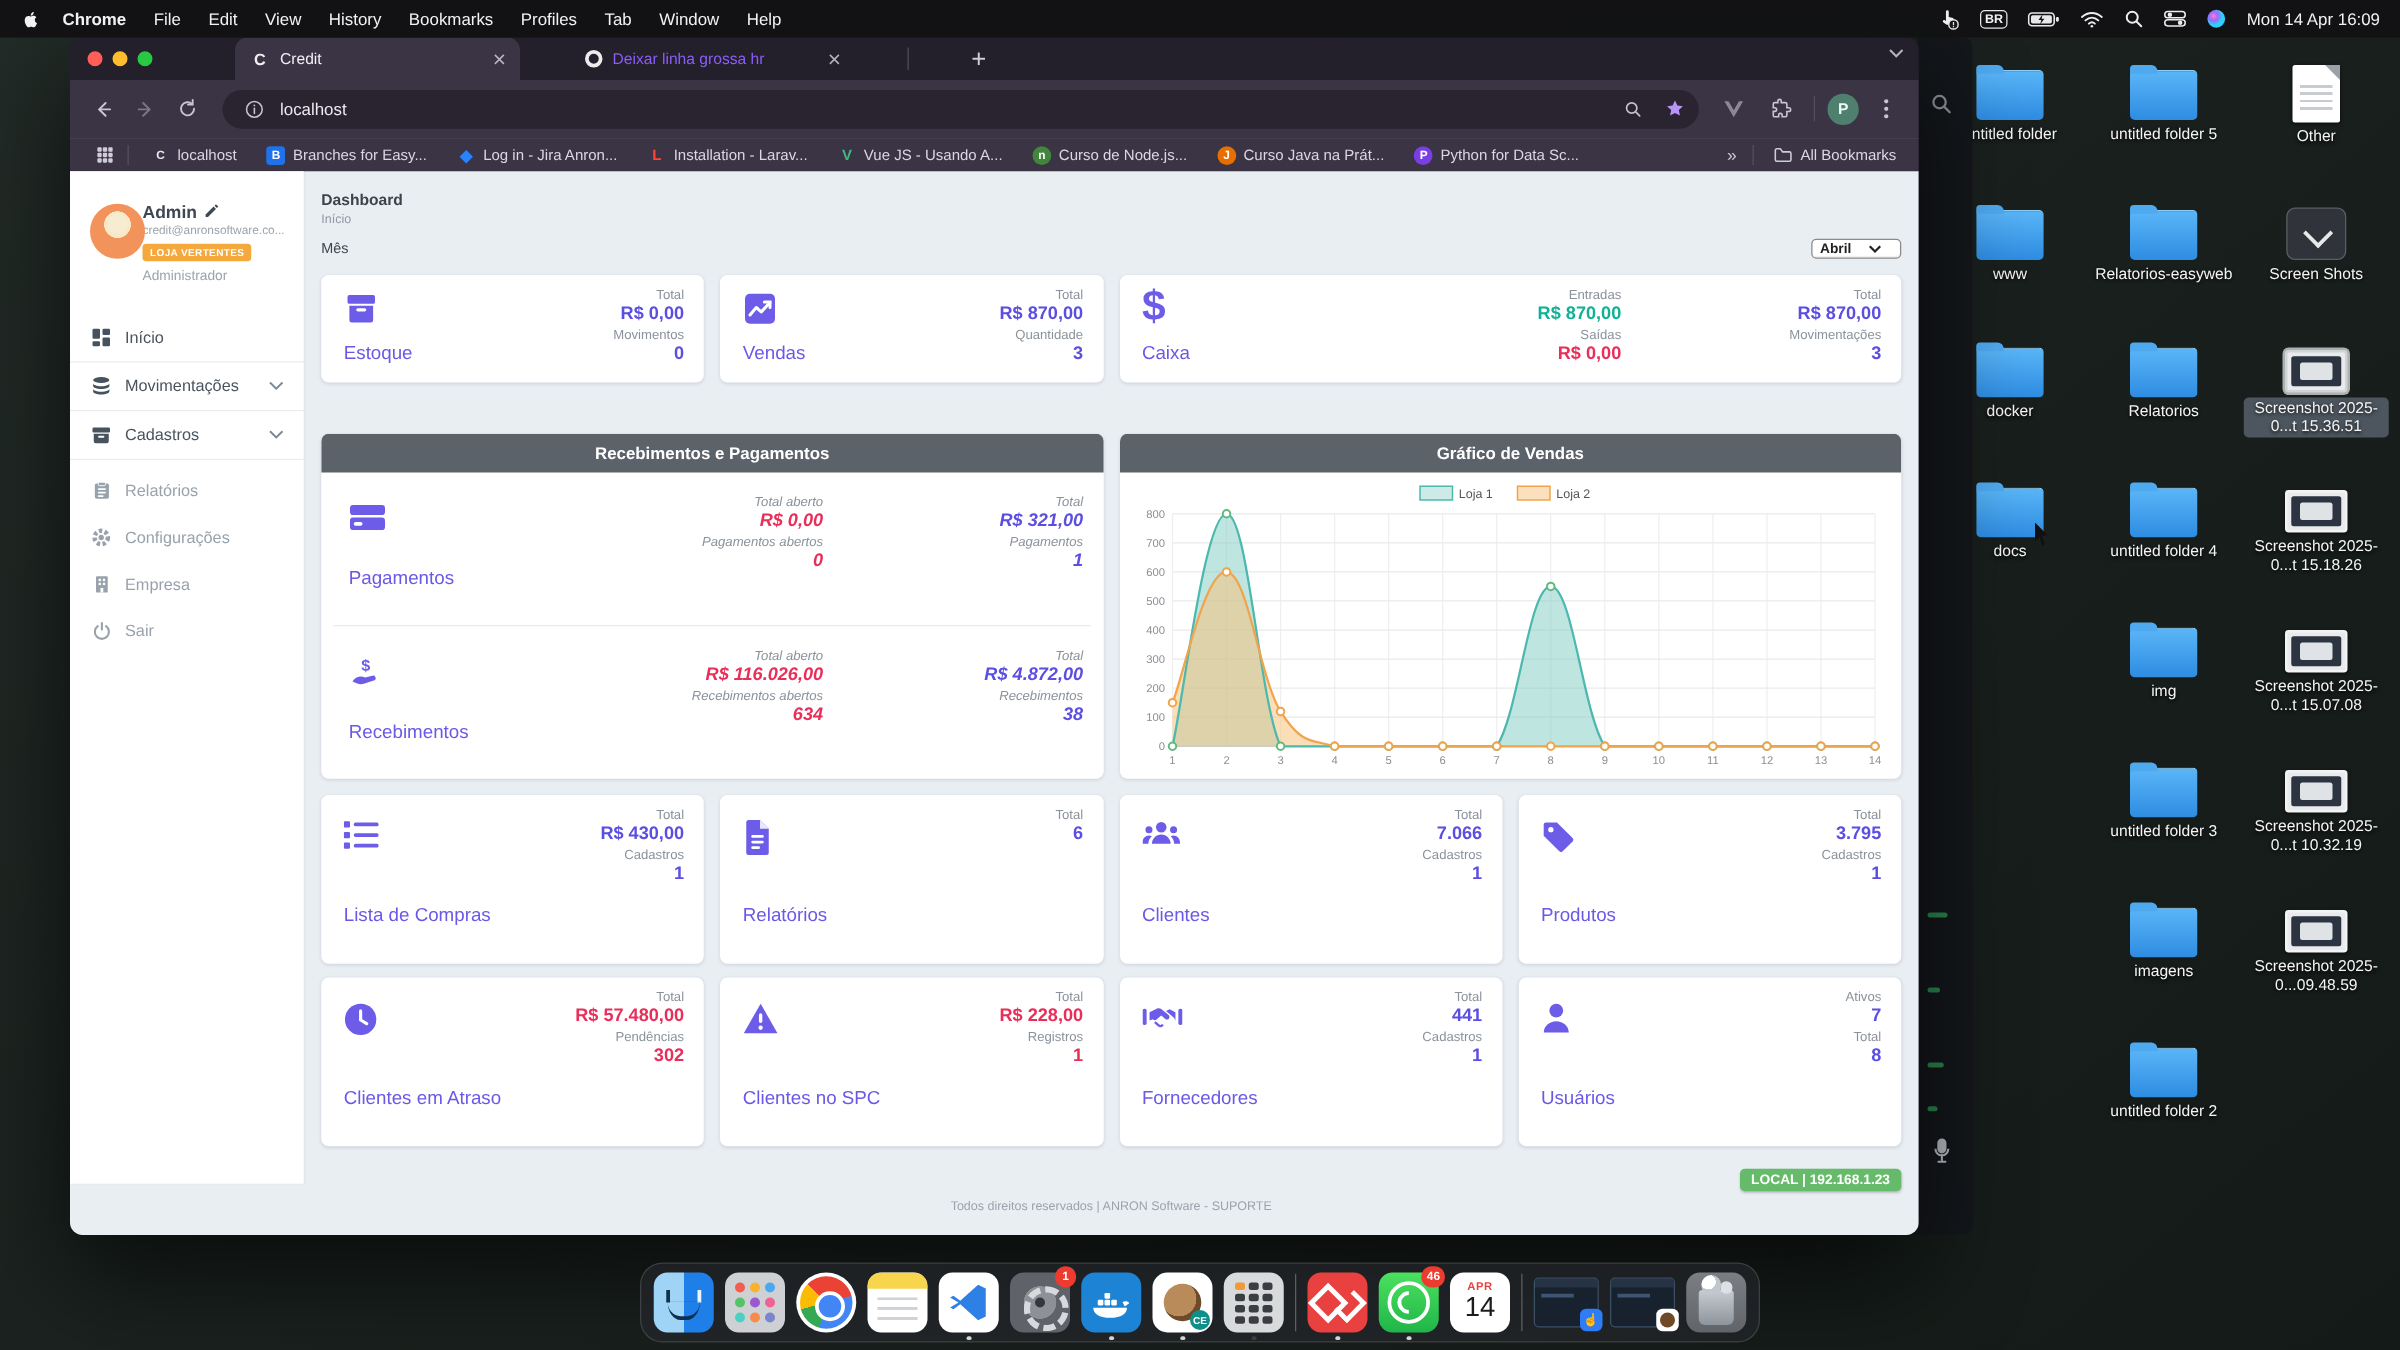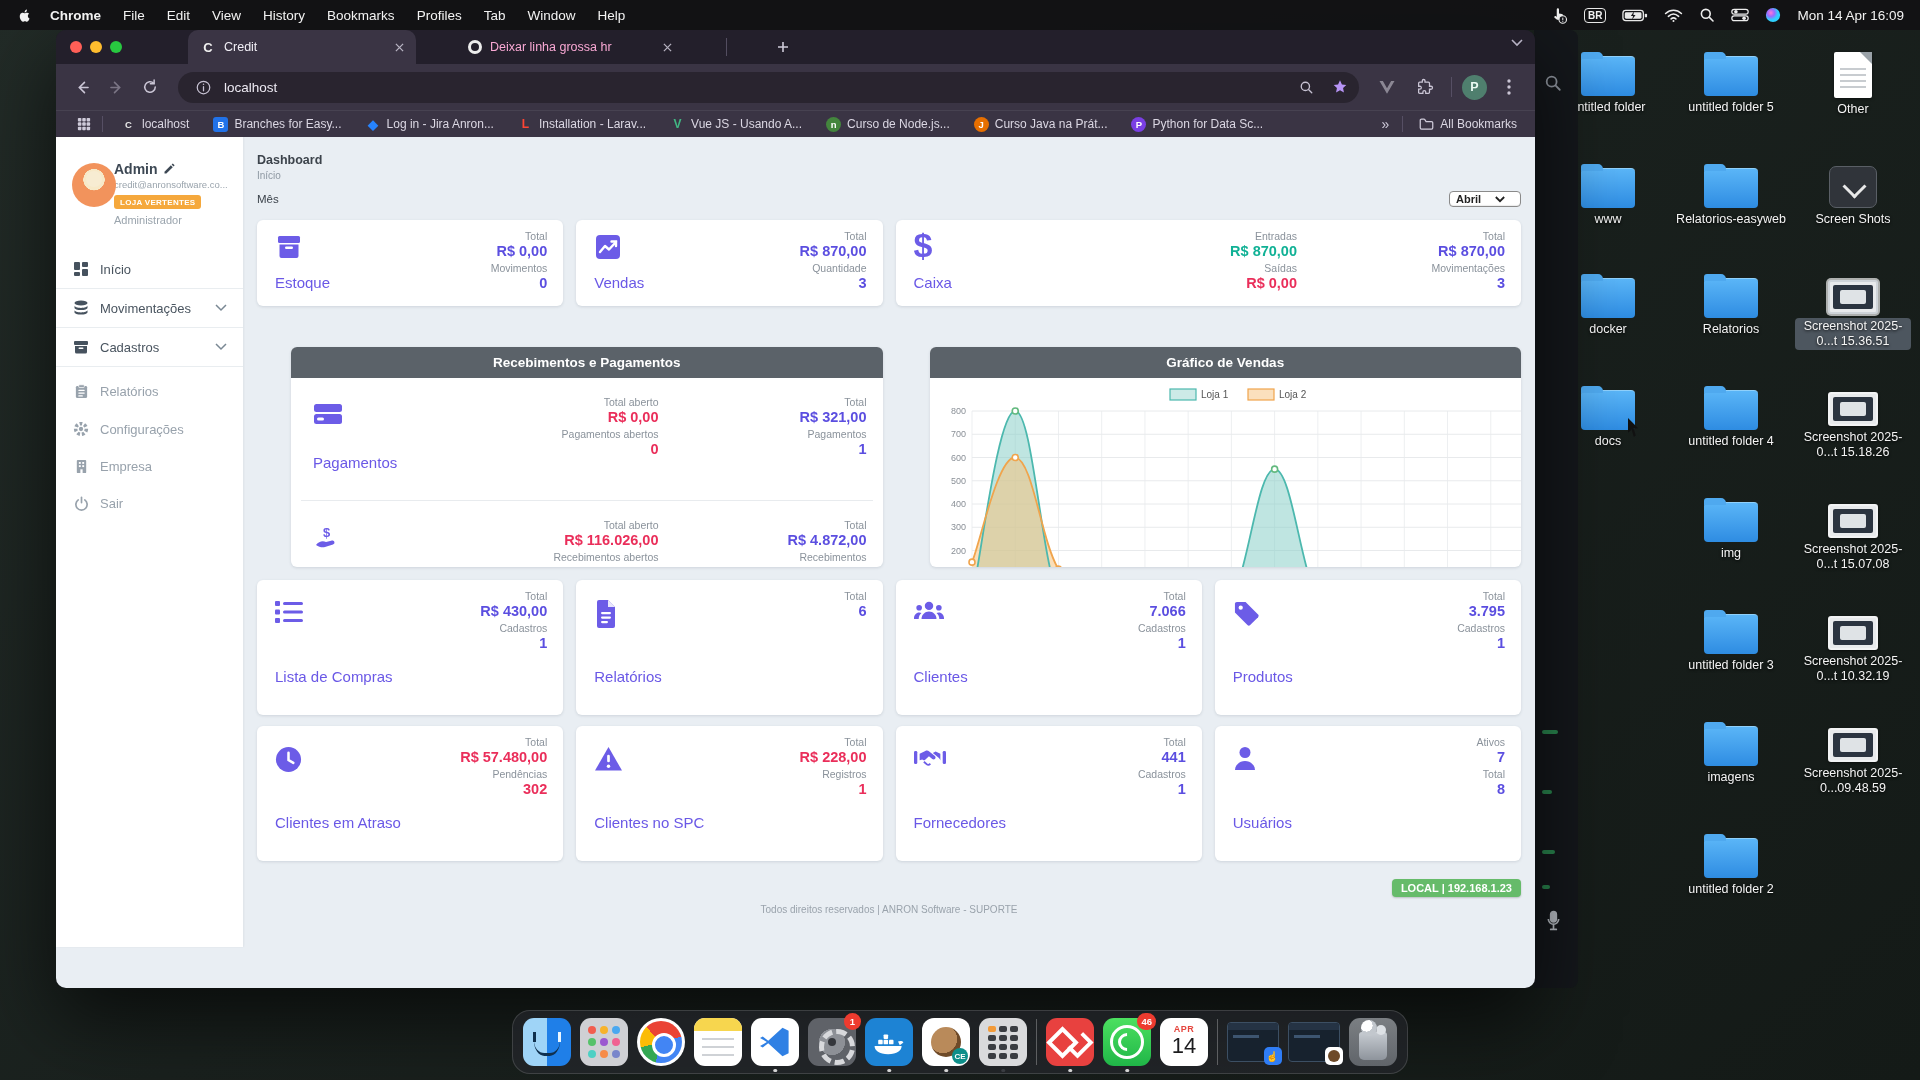--- a/index.html
+++ b/index.html
@@ -53,21 +53,21 @@
   #termstrip .tgreen{position:absolute;left:8px;width:16px;height:4px;background:#2fa35c;border-radius:2px;opacity:.8;}
 
   
   #window{position:absolute;left:56px;top:30px;width:1479px;height:958px;border-radius:10px;
     background:#231f2b;box-shadow:0 30px 80px rgba(0,0,0,.65);overflow:hidden;z-index:10;}
   .tabstrip{height:34px;display:flex;align-items:flex-end;background:#231f2b;position:relative;gap:40px;}
   .lights{display:flex;gap:8px;align-items:center;height:34px;padding:0 14px 0 14px;}
   .light{width:12px;height:12px;border-radius:50%;}
   .l-red{background:#ff5f57;}.l-yel{background:#febc2e;}.l-grn{background:#28c840;}
   .tab{height:34px;display:flex;align-items:center;gap:8px;padding:0 12px;width:228px;
-    color:#f9a8d4;font-size:12.5px;}
+    color:#8b5cf6;font-size:12.5px;}
   .tab.active{background:#3a3444;border-radius:10px 10px 0 0;color:#f1eff6;margin-left:12px;}
   .tab .tlabel{flex:1;white-space:nowrap;overflow:hidden;}
   .favC{color:#efefef;font-weight:bold;font-size:13px;width:16px;text-align:center;}
   .favC::after{content:"C";}
   .favgpt{width:14px;height:14px;border:3px solid #ececec;border-radius:50%;}
   .tclose{opacity:.85;display:flex;}
   .tabdiv{width:1px;height:18px;background:#534d60;margin:0 2px;align-self:center;}
   .newtab{display:flex;align-items:center;justify-content:center;width:28px;height:28px;align-self:center;color:#cfcbda;}
   .winchev{position:absolute;right:12px;top:9px;color:#b7b2c4;}
 
@@ -142,27 +142,27 @@
   .stats{position:absolute;right:16px;top:10px;display:flex;gap:8px;}
   .statcol{display:flex;flex-direction:column;gap:3px;width:200px;text-align:right;}
   .statcol.auto{width:auto;min-width:110px;}
   .stat .lbl{display:block;font-size:10.5px;color:#8a929b;}
   .stat .val{display:block;font-size:14.5px;font-weight:bold;margin-top:1px;}
   .tone-accent{color:#5b4ee0;}
   .tone-red{color:#ea2e5a;}
   .tone-green{color:#10b195;}
 
   .rowpanels{margin-top:41px;}
-  .panel{background:#fff;border-radius:6px;box-shadow:0 1px 3px rgba(40,55,80,.14);overflow:hidden;height:220px;margin-left:34px;}
+  .panel{background:#fff;border-radius:6px;box-shadow:0 1px 3px rgba(40,55,80,.14);overflow:hidden;height:276px;}
   .panel-h{height:31px;background:#5b6269;color:#fff;font-size:13.5px;font-weight:bold;
     display:flex;align-items:center;justify-content:center;}
   .prow{position:relative;height:122px;}
   .prow .cicon{top:24px;left:22px;}
   .prow .pttl{position:absolute;left:22px;top:76px;color:#6a58e6;font-size:15px;}
-  .prow .stats{top:18px;}
+  .prow .stats{top:18px;font-style:italic;}
   .pdiv{height:1px;background:#e8ebee;margin:0 10px;}
   .row3{margin-top:13px;}
   .row4{margin-top:11px;}
 
   .envrow{display:flex;justify-content:flex-end;margin-top:18px;}
   .envbadge{background:#66bb6a;color:#fff;font-size:11px;font-weight:bold;border-radius:4px;
     padding:3px 9px;box-shadow:0 1px 2px rgba(0,0,0,.2);}
   .footer{text-align:center;font-size:10px;color:#9aa3ac;margin-top:7px;}
 
   

